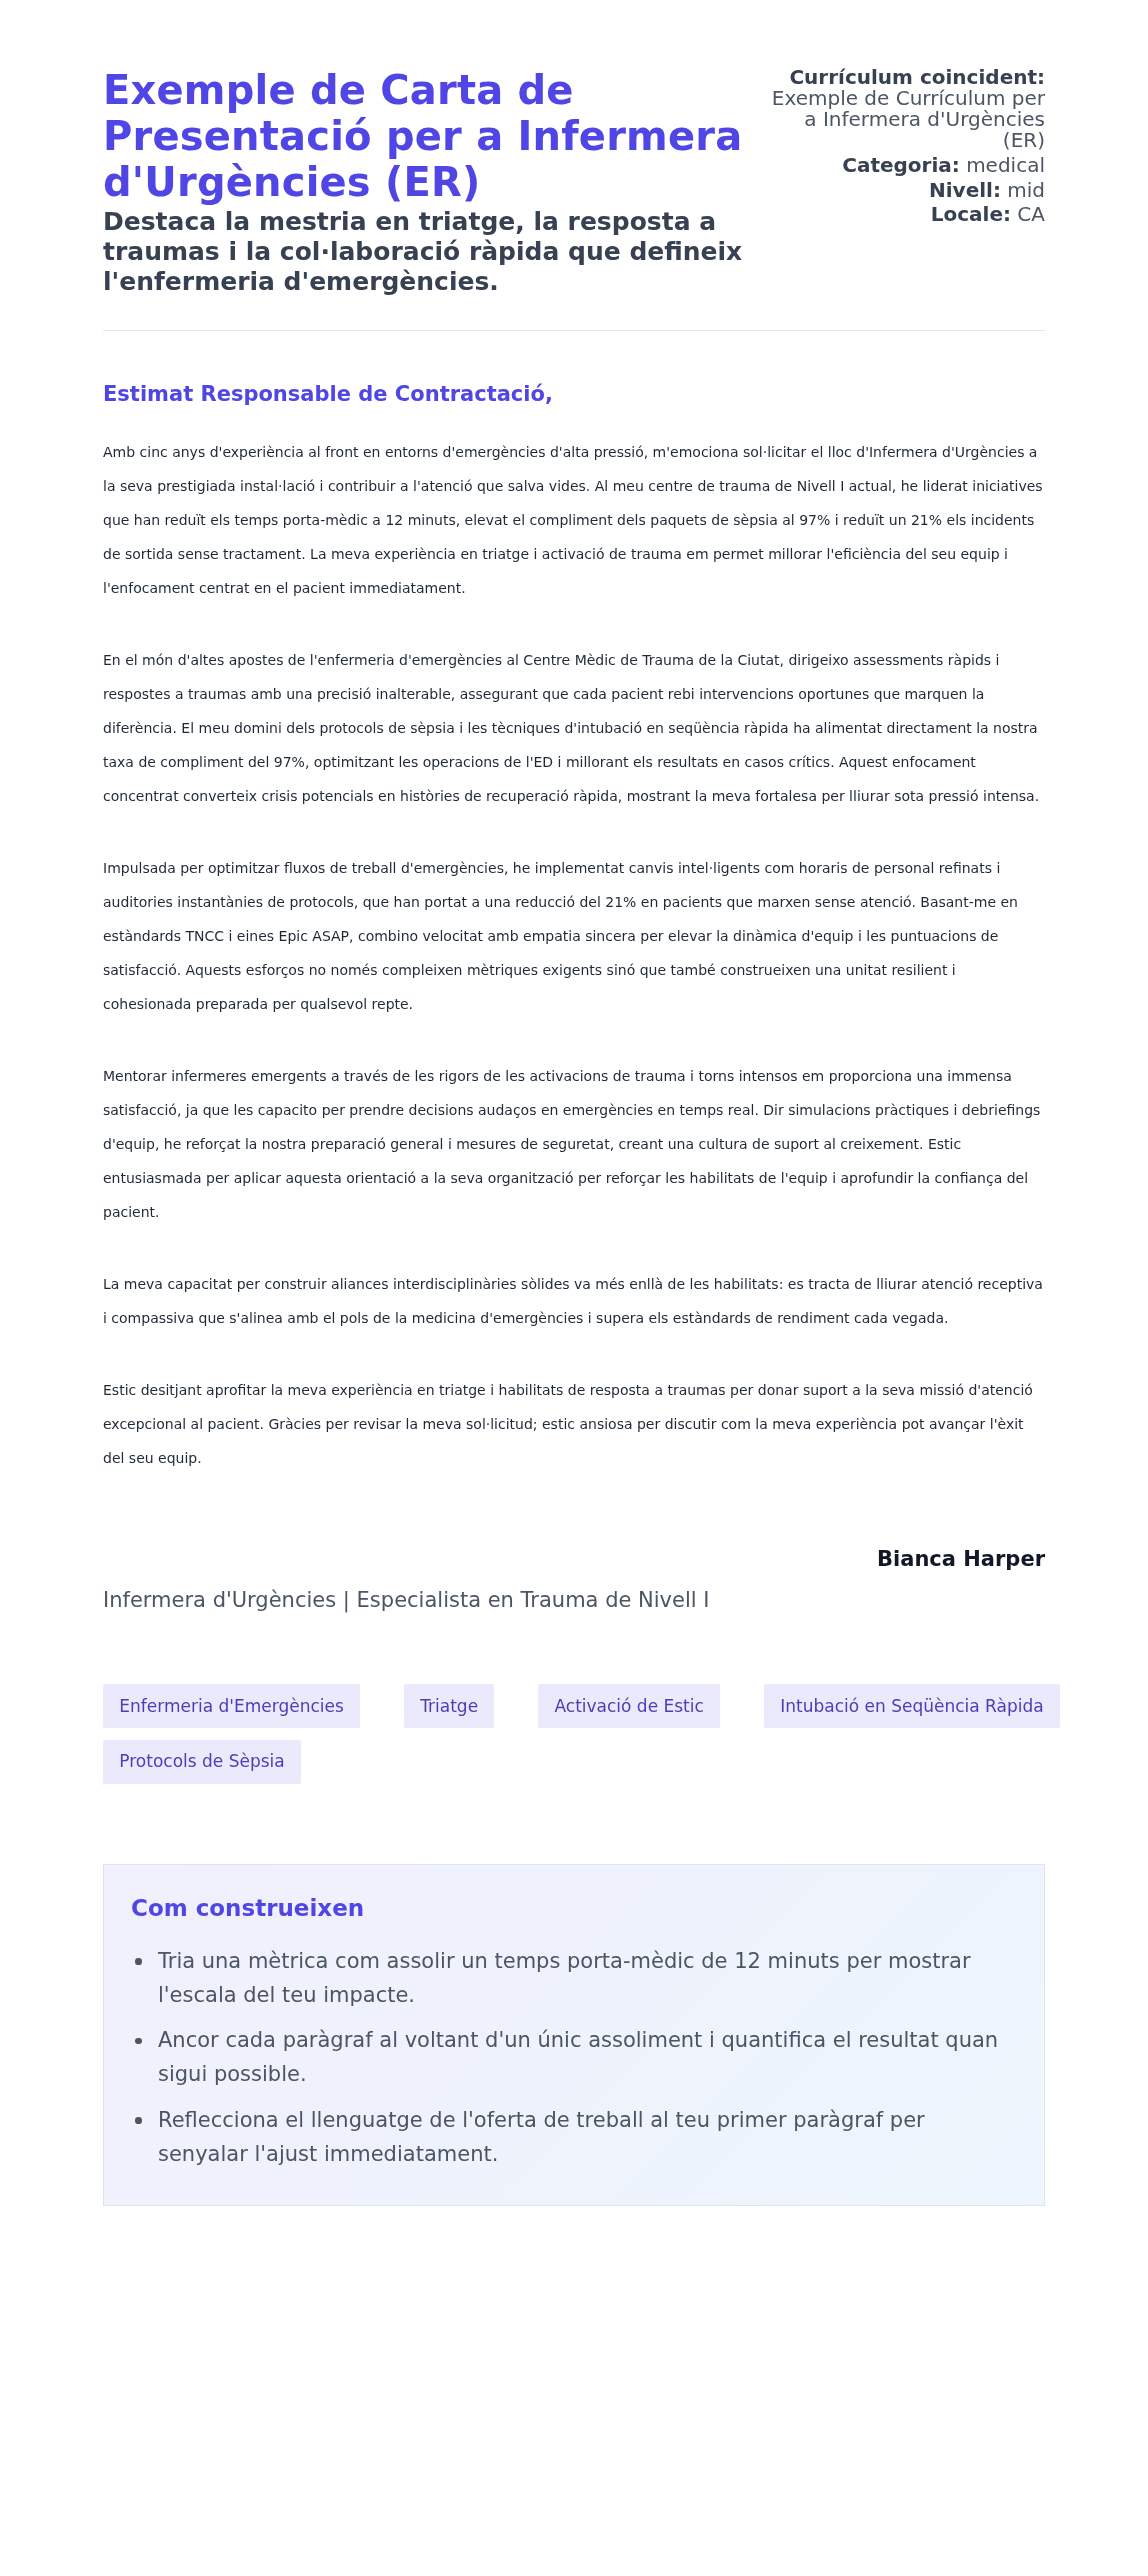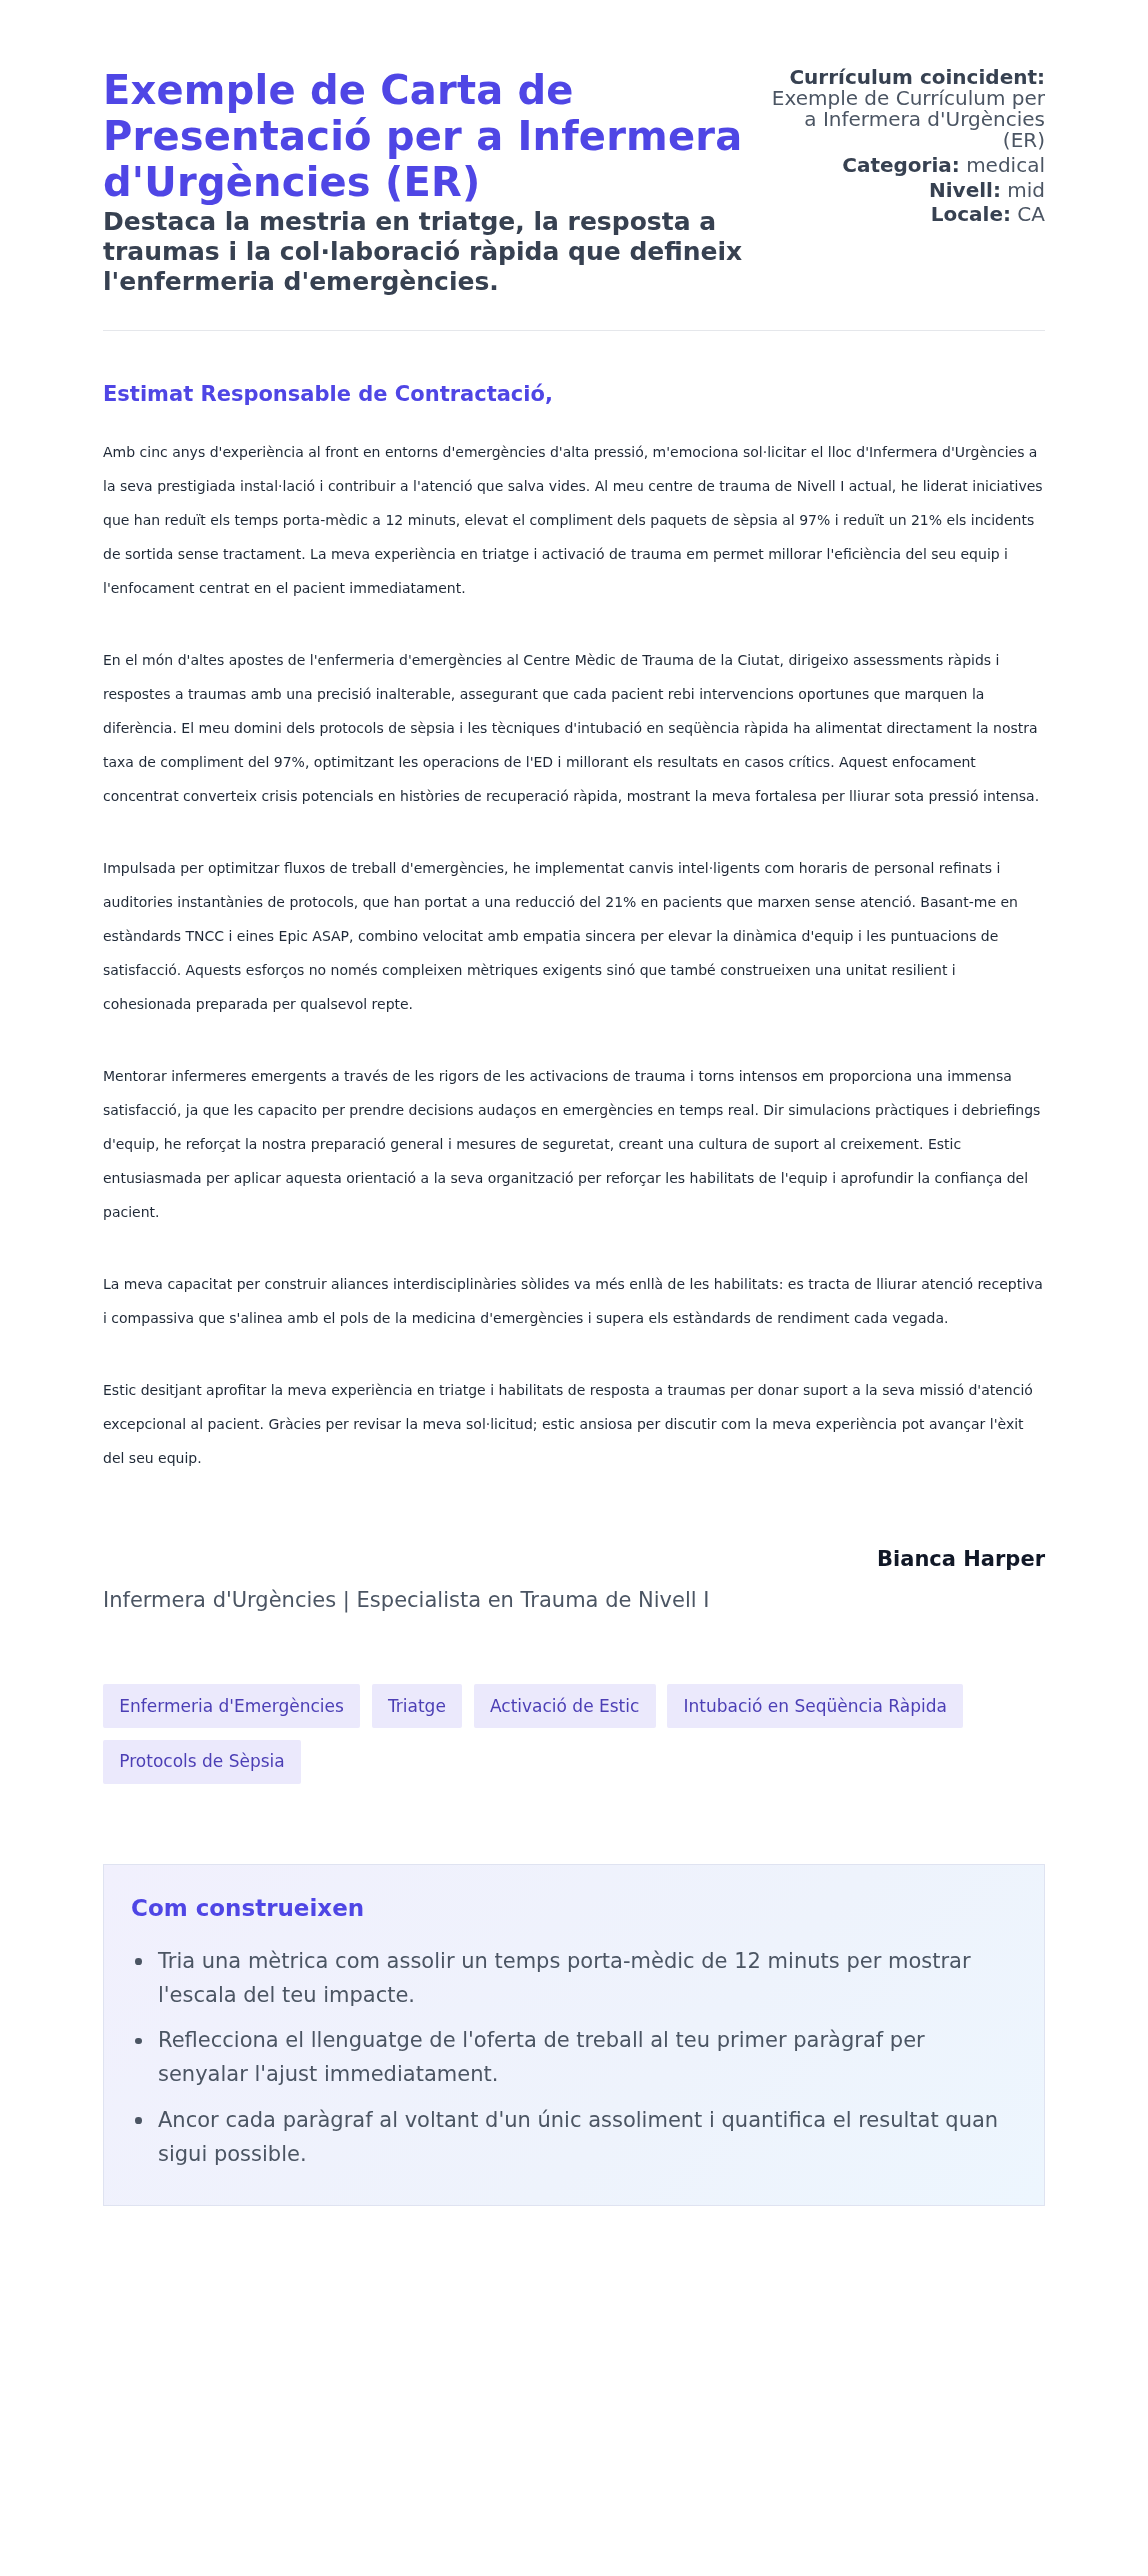--- a/index.html
+++ b/index.html
@@ -83,20 +83,21 @@
       line-height: 29px;
     }
 
     
     .tags {
       margin-top: 69px;
       display: flex;
       flex-wrap: wrap;
       gap: 11.5px;
       width: 957px;
+      justify-content: space-between;
     }
     .tag {
       background: #ebe9fc;
       color: #4c3fb5;
       font-size: 17px;
       line-height: 21px;
       padding: 11.5px 16.3px;
       border-radius: 1.9px;
     }
 
@@ -192,23 +193,23 @@
 
   <section class="tips">
     <h3 class="tips-title">Com construeixen</h3>
     <ul>
       <li>
         <span class="bullet"></span>
         <span>Tria una mètrica com assolir un temps porta-mèdic de 12 minuts per mostrar l'escala del teu impacte.</span>
       </li>
       <li>
         <span class="bullet"></span>
-        <span>Reflecciona el llenguatge de l'oferta de treball al teu primer paràgraf per senyalar l'ajust immediatament.</span>
+        <span>Ancor cada paràgraf al voltant d'un únic assoliment i quantifica el resultat quan sigui possible.</span>
       </li>
       <li>
         <span class="bullet"></span>
-        <span>Ancor cada paràgraf al voltant d'un únic assoliment i quantifica el resultat quan sigui possible.</span>
+        <span>Reflecciona el llenguatge de l'oferta de treball al teu primer paràgraf per senyalar l'ajust immediatament.</span>
       </li>
     </ul>
   </section>
 
 </div>
 
 
 </body></html>

